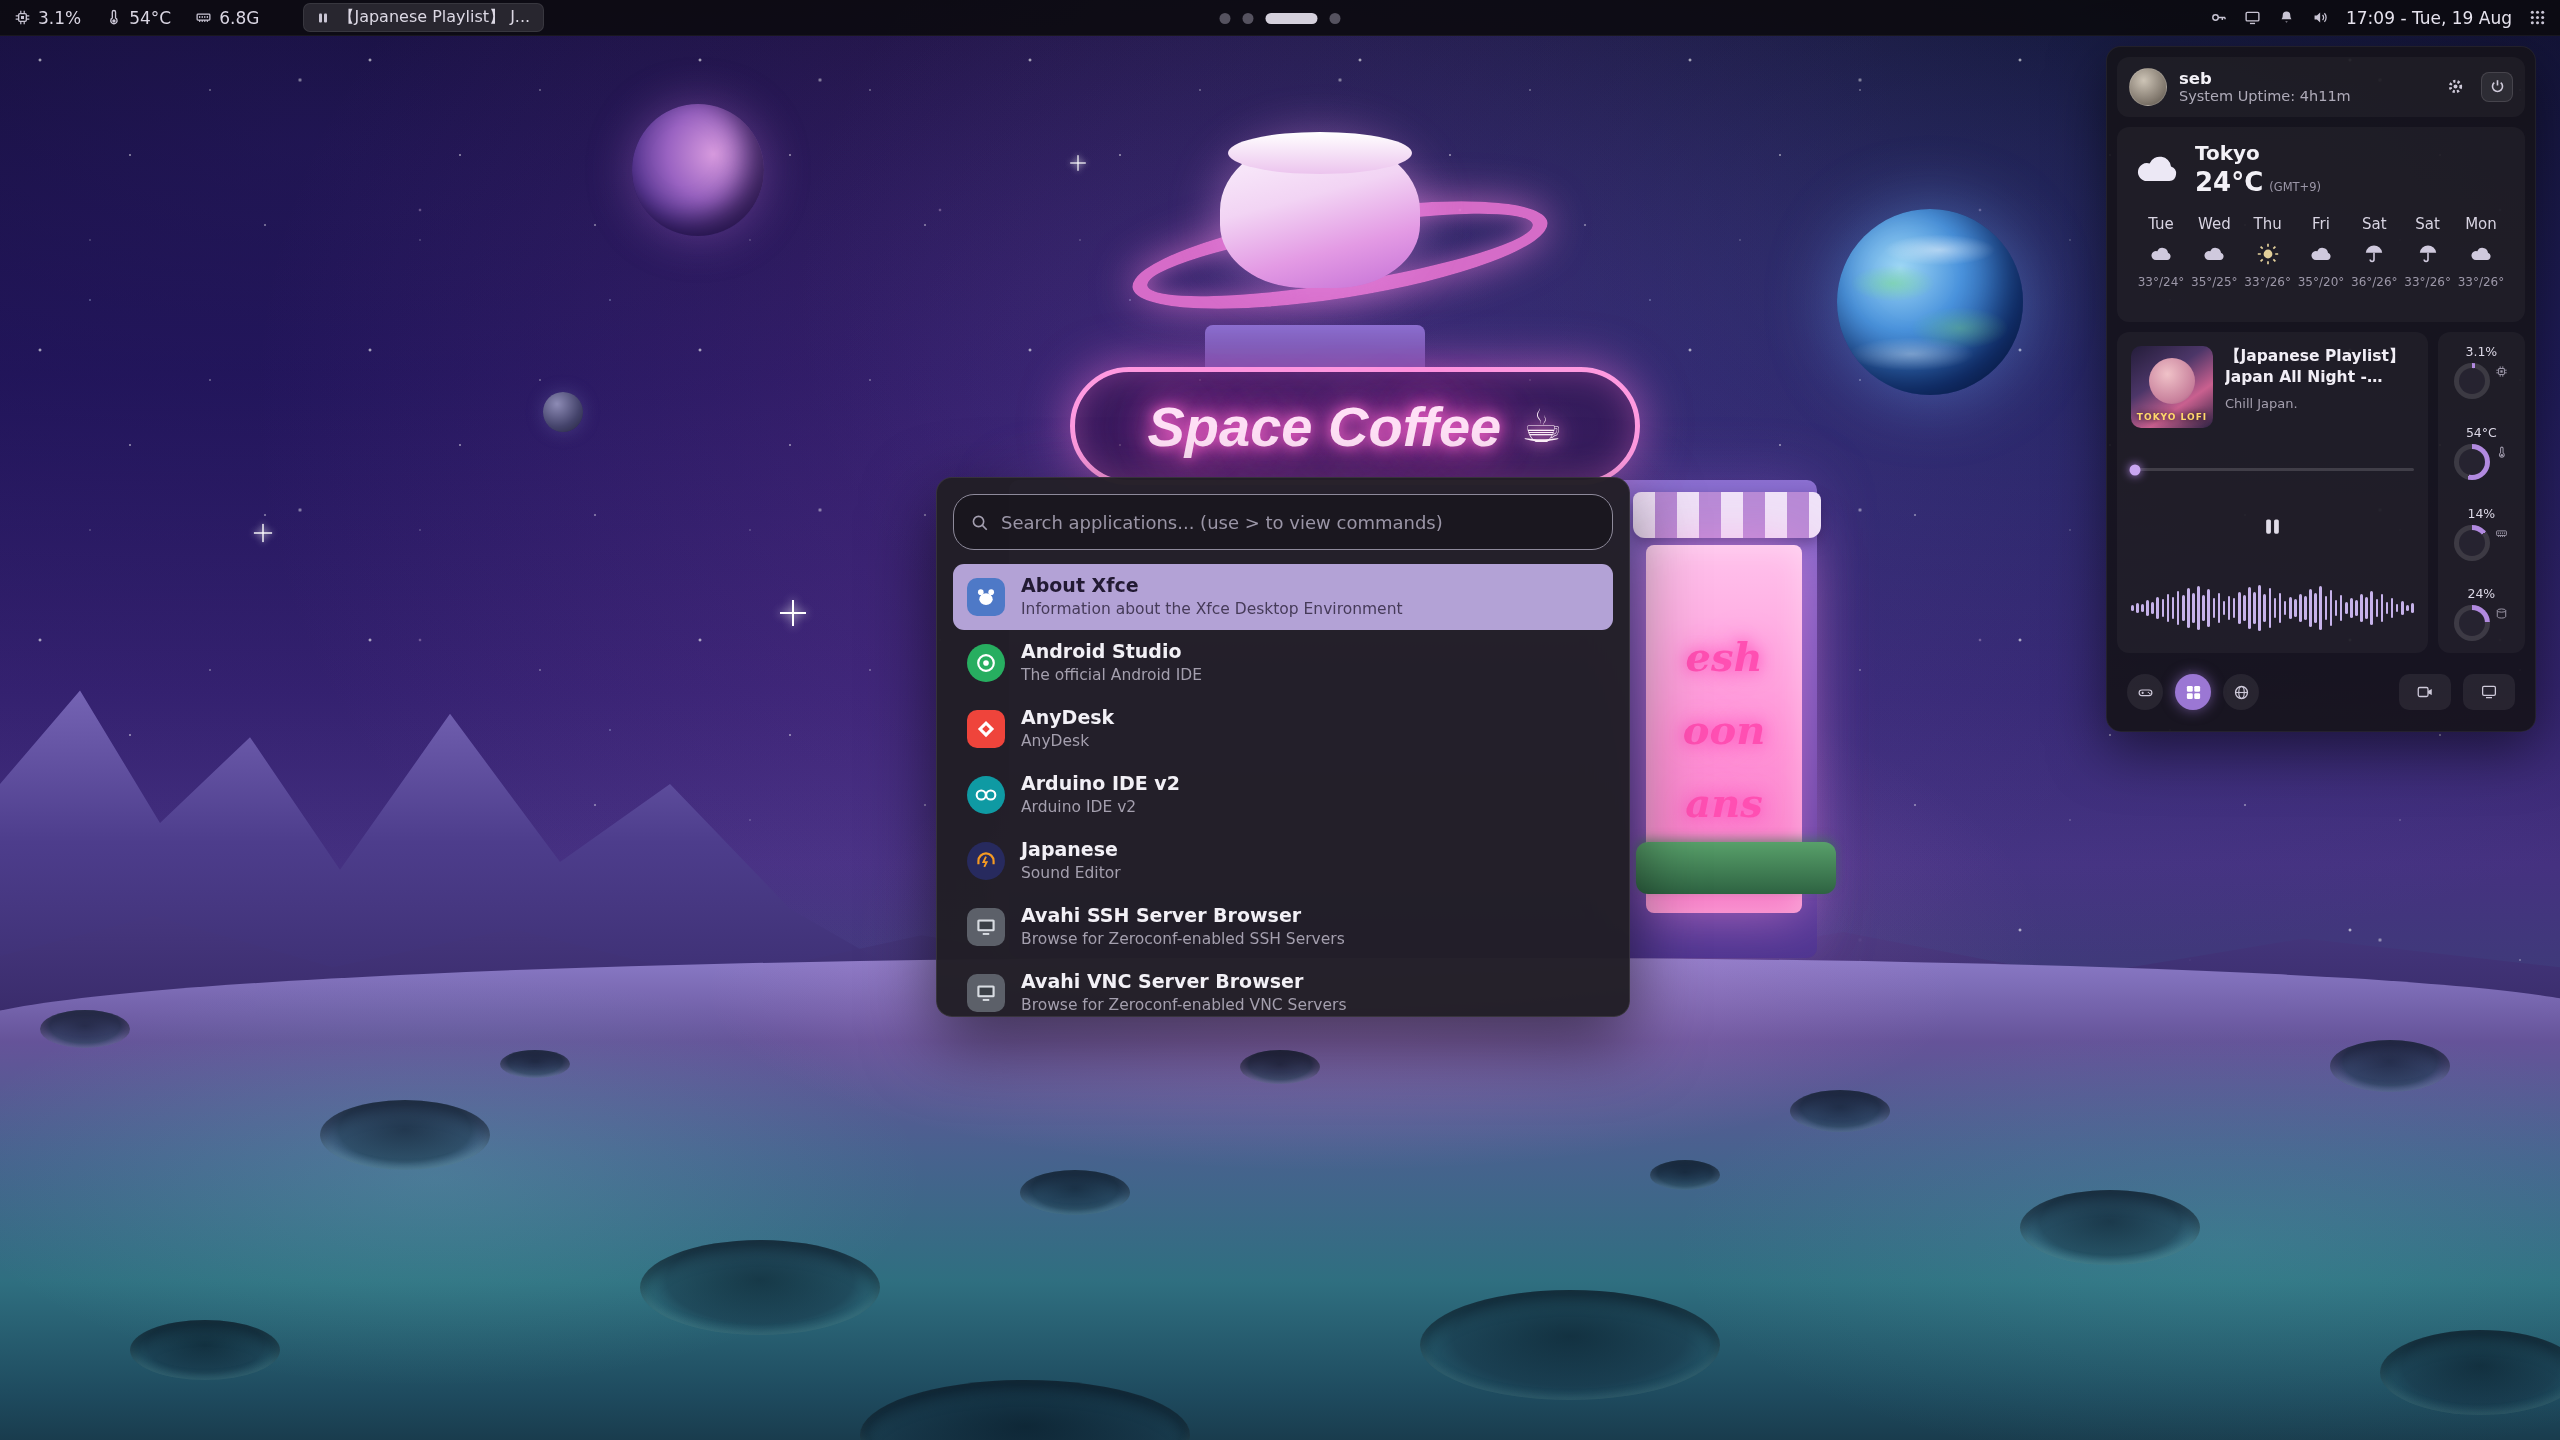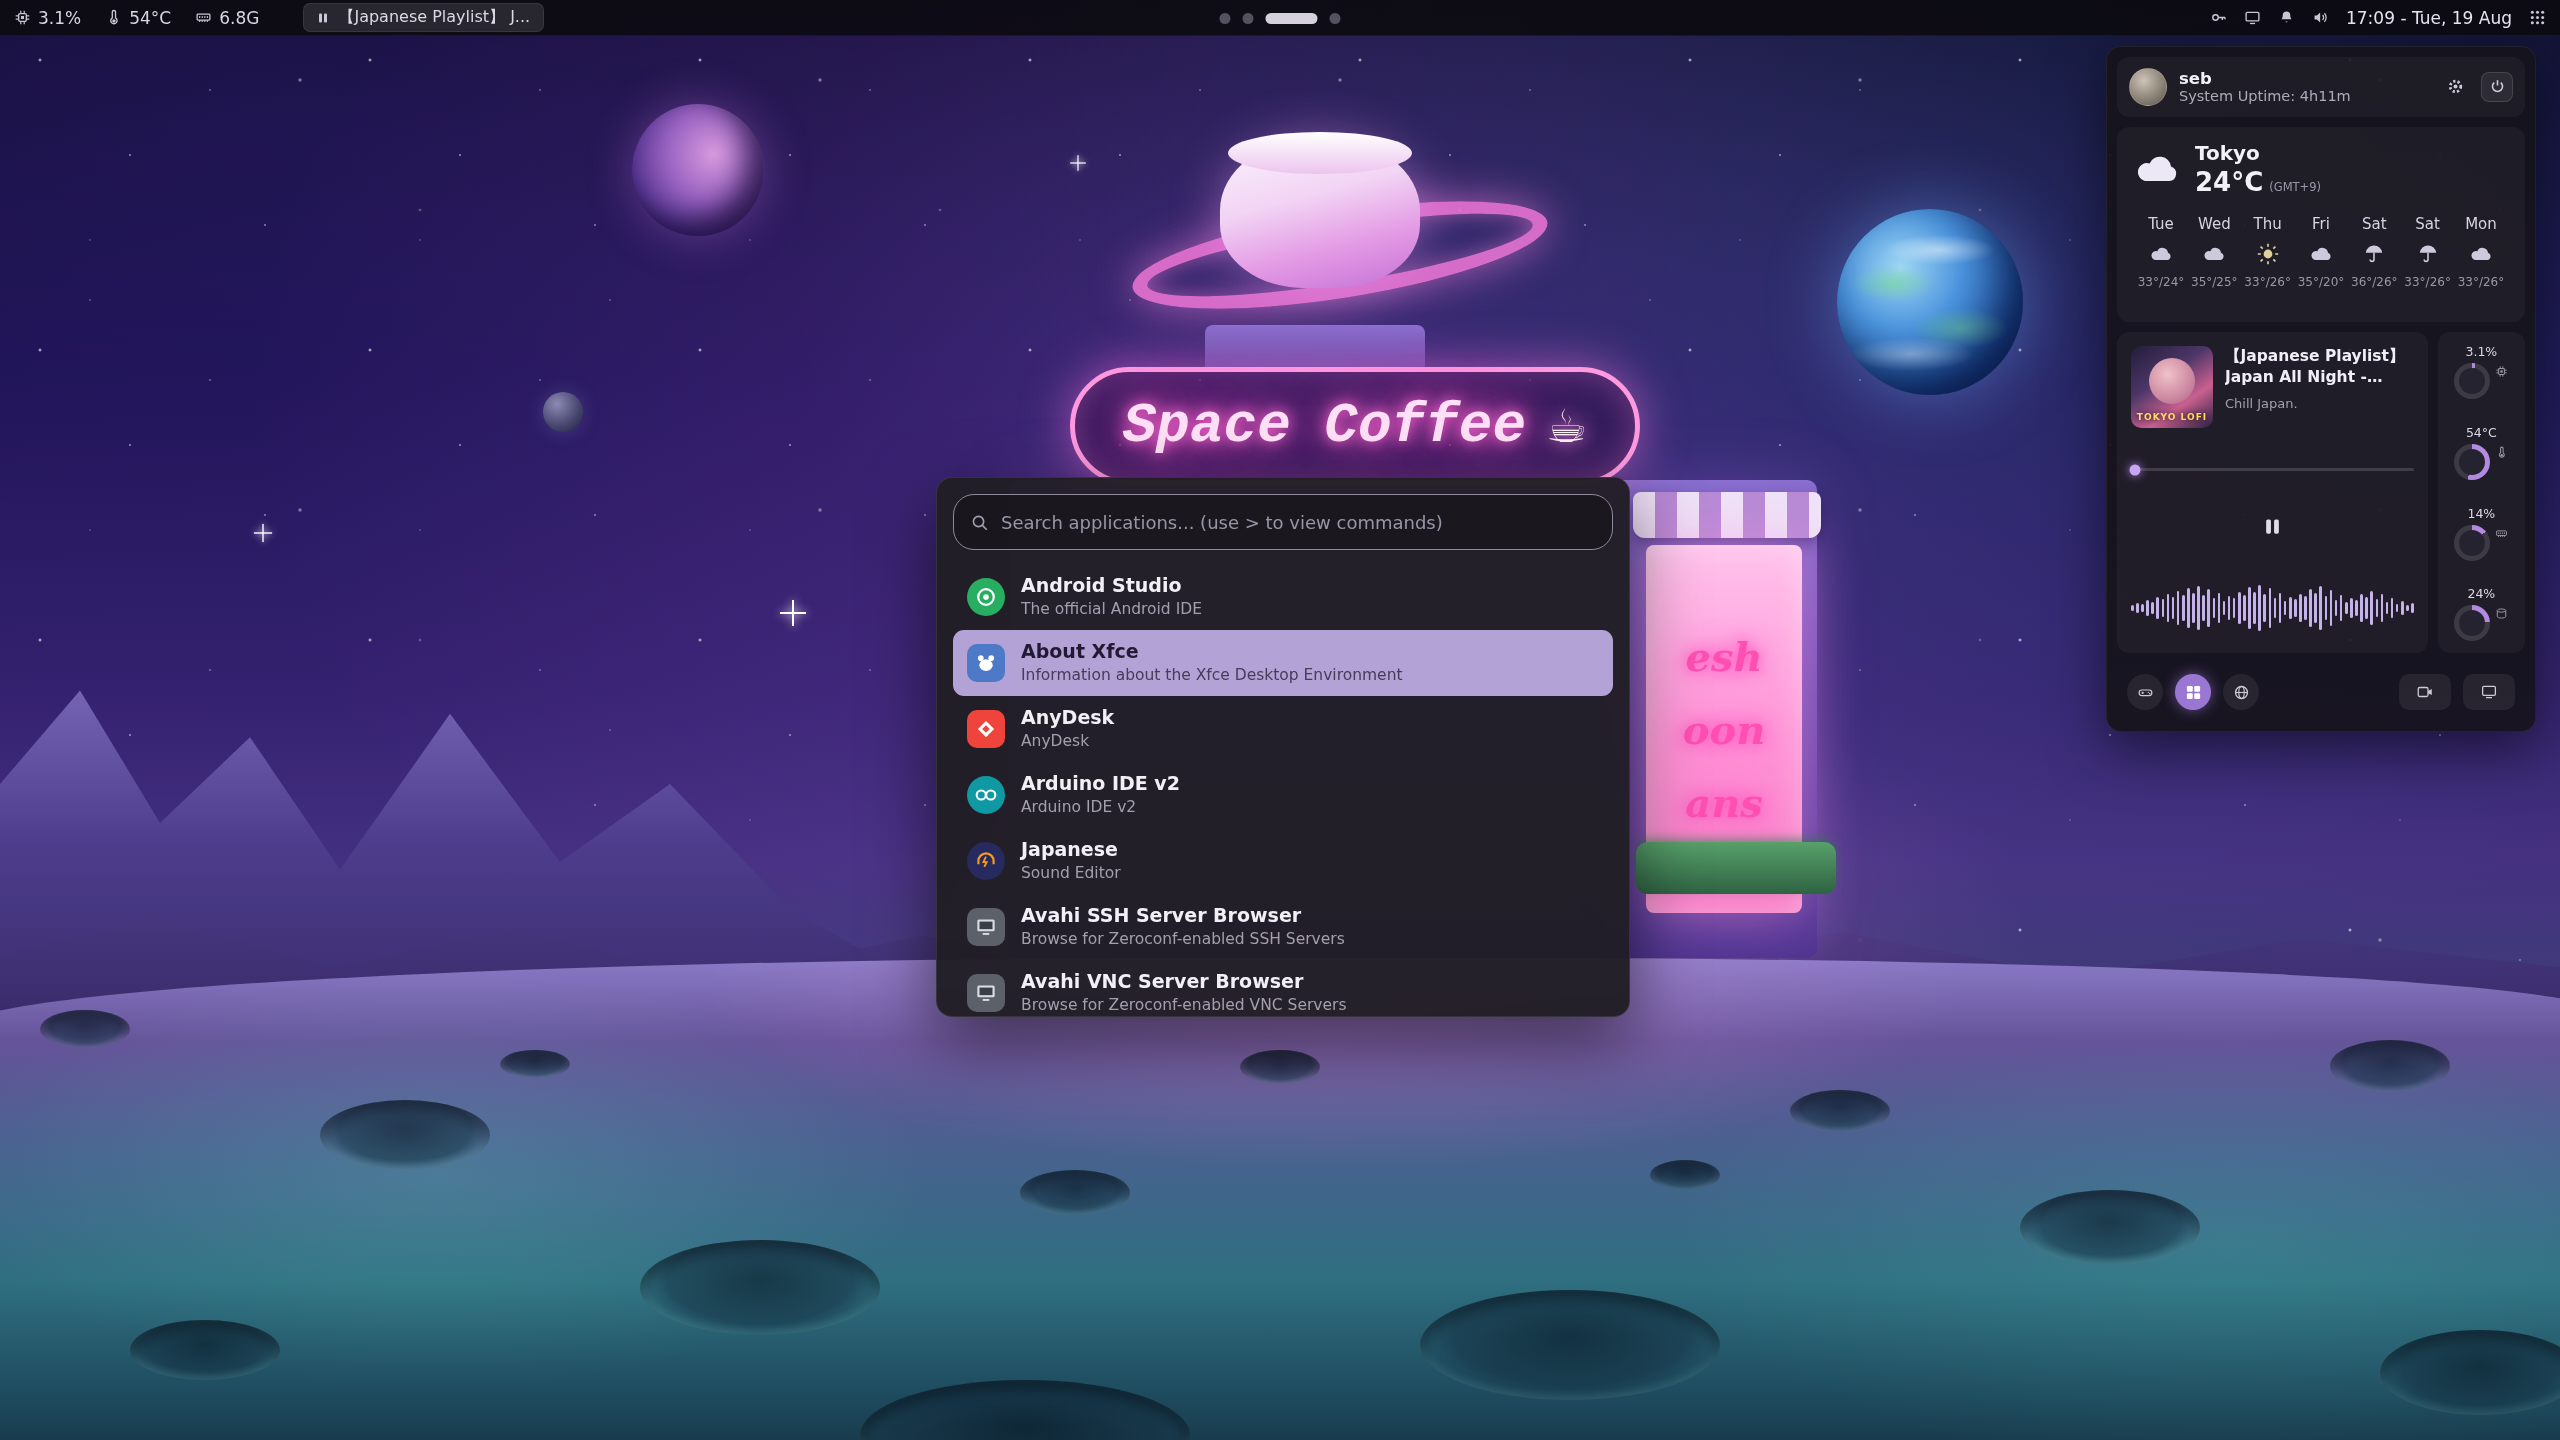--- a/index.html
+++ b/index.html
@@ -80,21 +80,21 @@
     display:flex; flex-direction:column; align-items:center; justify-content:center; gap:26px; overflow:hidden; }
   .shop-window .neon-line { font-family:"DejaVu Serif", serif; font-style:italic; font-weight:bold;
     font-size:40px; color:#ff4fb2; text-shadow:0 0 14px #ff58c0, 0 0 30px #ff58c0; }
   .hedge { position:absolute; left:1636px; top:842px; width:200px; height:52px; border-radius:12px;
     background: linear-gradient(180deg,#58a06a,#2e6342);
     box-shadow: 0 -4px 10px rgba(40,120,70,.5); }
   .neon-sign { position:absolute; left:1070px; top:367px; width:570px; height:118px; border-radius:70px;
     border:5px solid #ff9ae0; background: rgba(52,18,74,.58);
     box-shadow: 0 0 48px rgba(255,120,220,.55), inset 0 0 32px rgba(255,120,220,.32);
     display:flex; align-items:center; justify-content:center; gap:20px; }
-  .neon-sign .sign-text { font-family:Liberation Mono, monospace; font-style:italic; font-weight:bold;
+  .neon-sign .sign-text { font-family:Liberation Sans, sans-serif; font-style:italic; font-weight:bold;
     font-size:56px; color:#ffe0f6; text-shadow: 0 0 14px #ff66cf, 0 0 34px #ff66cf, 0 0 60px #e23fb4;
     white-space:nowrap; }
   .neon-sign .cup-glyph { font-size:46px; color:#fff2fb; text-shadow:0 0 16px #ff8ad8, 0 0 30px #ff8ad8; }
 
   .mtn { position:absolute; pointer-events:none; }
   .mtn-left { left:-20px; top:628px; width:1000px; height:390px;
     clip-path: polygon(0 100%, 0 46%, 10% 16%, 18% 50%, 27% 28%, 36% 62%, 47% 22%, 58% 60%, 69% 40%, 81% 72%, 100% 100%);
     background: linear-gradient(180deg,#8573c4 0%,#4d3d8c 55%,#3a2d6e 100%); }
   .mtn-ridge { left:0; top:868px; width:2560px; height:160px; opacity:.9;
     clip-path: polygon(0 100%, 0 55%, 6% 30%, 13% 62%, 20% 38%, 28% 70%, 36% 42%, 45% 66%, 54% 34%, 63% 64%, 72% 40%, 81% 68%, 90% 44%, 100% 62%, 100% 100%);
@@ -381,44 +381,44 @@
       <span class="search-ico isvg">
           <svg viewBox="0 0 20 20">
             <circle cx="9" cy="9" r="5.4" fill="none" stroke="currentColor" stroke-width="1.7"></circle>
             <path d="M13.1 13.1 17.6 17.6" stroke="currentColor" stroke-width="1.7"></path>
           </svg>
         </span>
       <input type="text" placeholder="Search applications... (use &gt; to view commands)" style="">
     </div>
     <div class="app-list">
 
+      <div class="app-row selected">
+        <div class="app-icon isvg" style="background: rgb(78, 121, 199);">
+            <svg viewBox="0 0 24 24">
+              <circle cx="7.2" cy="7.5" r="2.6" fill="#fff"></circle>
+              <circle cx="16.8" cy="7.5" r="2.6" fill="#fff"></circle>
+              <ellipse cx="12" cy="14" rx="6.2" ry="5.4" fill="#fff"></ellipse>
+            </svg>
+          </div>
+        <div>
+          <div class="app-title">About Xfce</div>
+          <div class="app-desc">Information about the Xfce Desktop Environment</div>
+        </div>
+      </div>
+
       <div class="app-row">
         <div class="app-icon isvg r-circle" style="background: rgb(39, 174, 96);">
             <svg viewBox="0 0 24 24">
               <circle cx="12" cy="12" r="7.2" fill="none" stroke="#fff" stroke-width="2"></circle>
               <circle cx="12" cy="12" r="2.6" fill="#fff"></circle>
             </svg>
           </div>
         <div>
           <div class="app-title">Android Studio</div>
           <div class="app-desc">The official Android IDE</div>
-        </div>
-      </div>
-
-      <div class="app-row selected">
-        <div class="app-icon isvg" style="background: rgb(78, 121, 199);">
-            <svg viewBox="0 0 24 24">
-              <circle cx="7.2" cy="7.5" r="2.6" fill="#fff"></circle>
-              <circle cx="16.8" cy="7.5" r="2.6" fill="#fff"></circle>
-              <ellipse cx="12" cy="14" rx="6.2" ry="5.4" fill="#fff"></ellipse>
-            </svg>
-          </div>
-        <div>
-          <div class="app-title">About Xfce</div>
-          <div class="app-desc">Information about the Xfce Desktop Environment</div>
         </div>
       </div>
 
       <div class="app-row">
         <div class="app-icon isvg" style="background: rgb(239, 68, 59);">
             <svg viewBox="0 0 24 24">
               <path d="M12 4.5 19.5 12 12 19.5 4.5 12z" fill="#fff"></path>
               <path d="M12 8.5 15.5 12 12 15.5 8.5 12z" fill="#ef443b"></path>
             </svg>
           </div>

